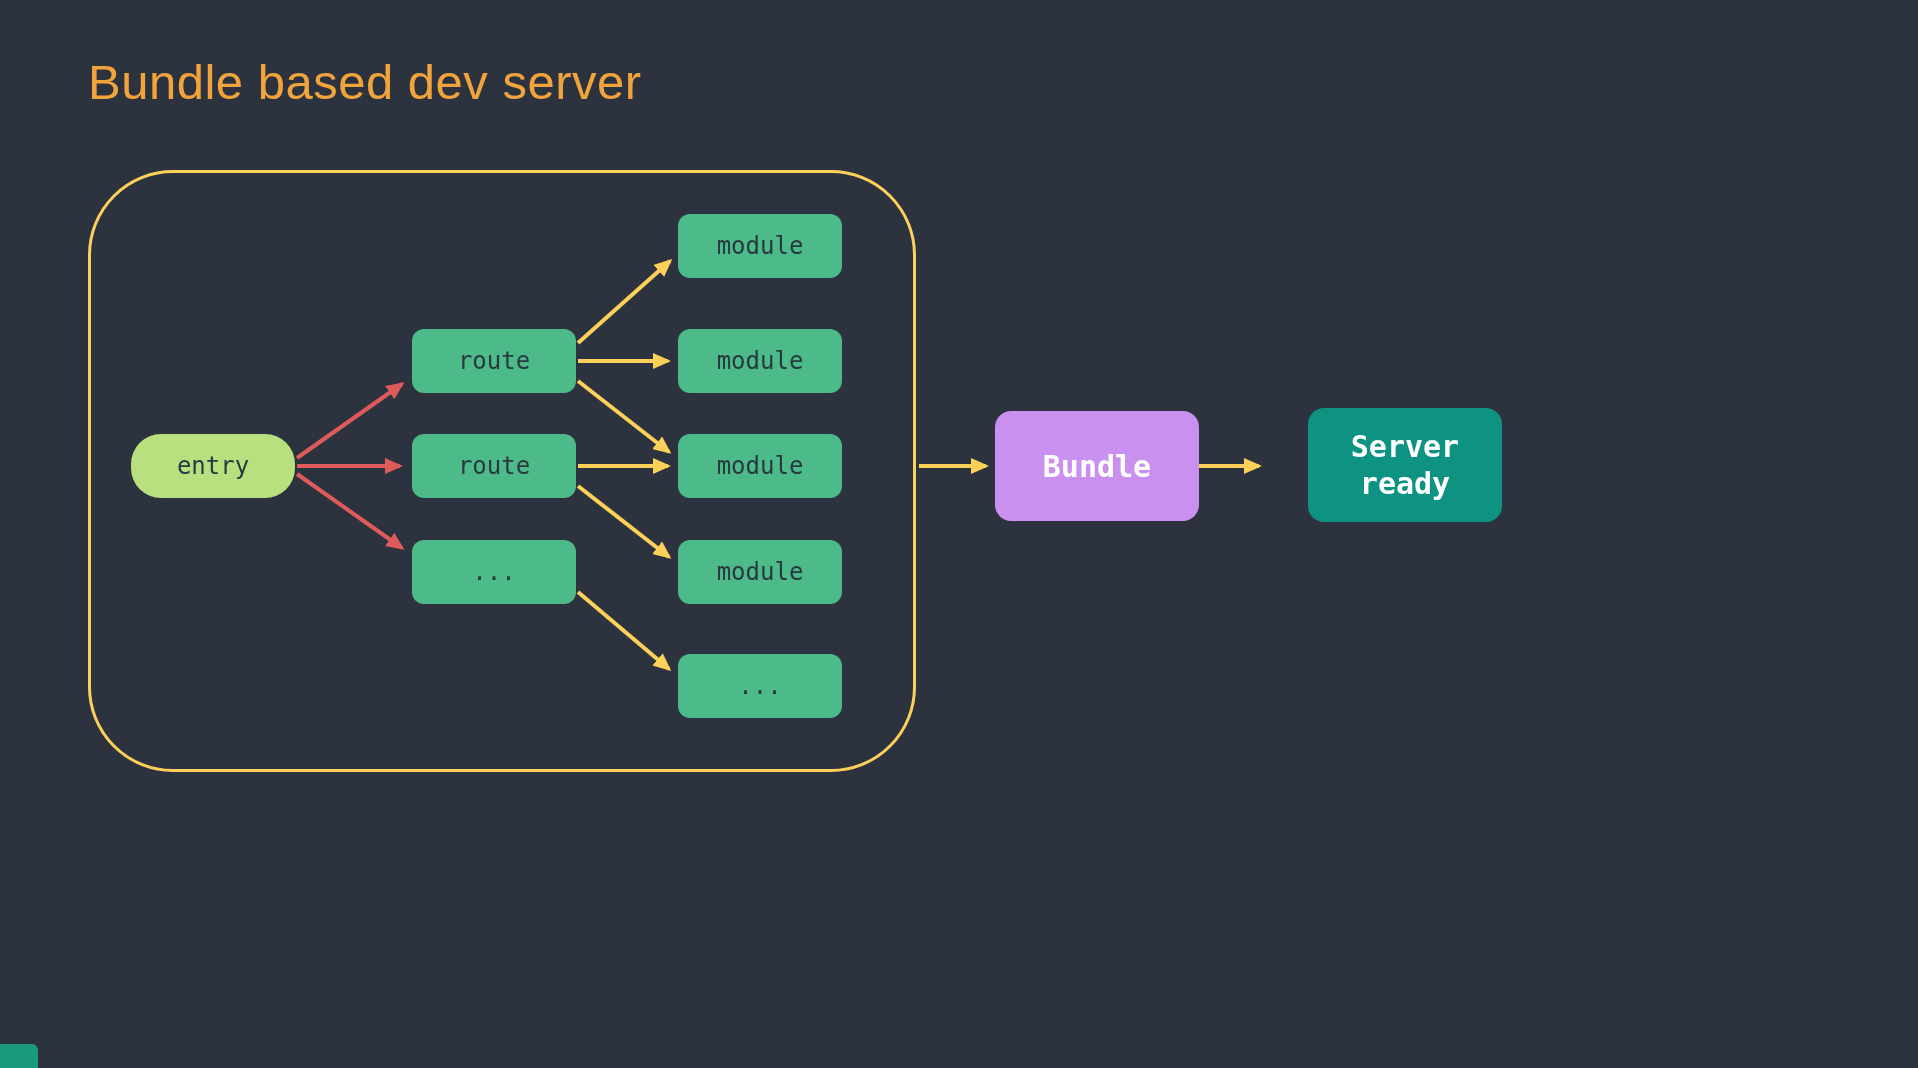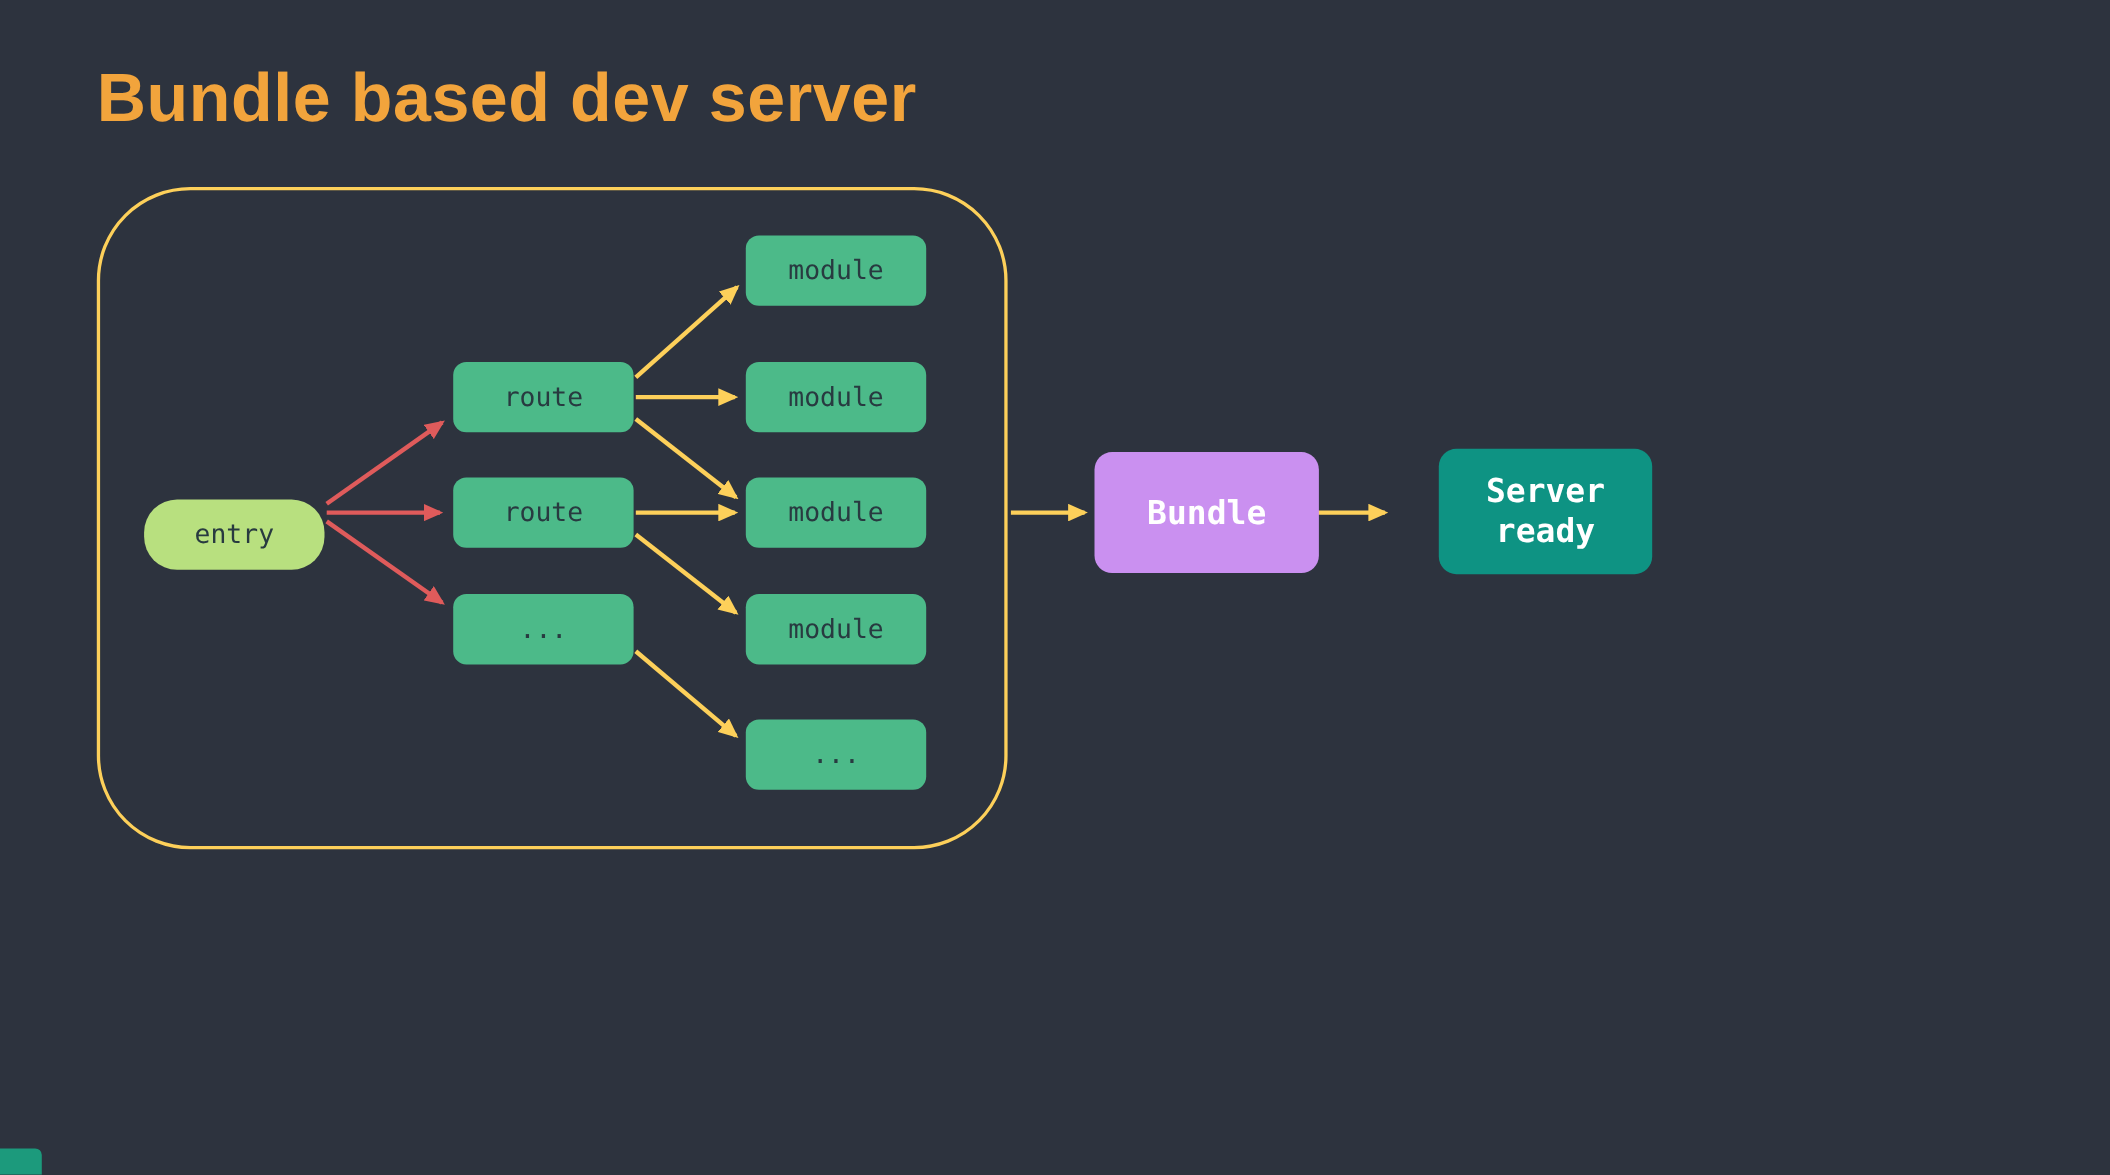--- a/index.html
+++ b/index.html
@@ -10,22 +10,22 @@
     height: 1068px;
     overflow: hidden;
     background: var(--c-background, #2d333e);
     font-family: "DejaVu Sans Mono", monospace;
   }
   .title {
     position: absolute;
     left: 88px;
     top: 54px;
     font-family: "Liberation Sans", sans-serif;
-    font-weight: 700;
-    font-size: 62px;
+    font-weight: 400;
+    font-size: 49px;
     letter-spacing: 0.5px;
     color: var(--c-title, #f2a43c);
   }
   .container-box {
     position: absolute;
     left: 88px;
     top: 170px;
     width: 828px;
     height: 602px;
     border: 3px solid var(--c-container_border, #fdd05a);
@@ -35,21 +35,21 @@
     position: absolute;
     display: flex;
     align-items: center;
     justify-content: center;
     width: 164px;
     height: 64px;
     border-radius: 12px;
     font-size: 24px;
     color: var(--c-node_text, #283a40);
   }
-  .node.entry { background: var(--c-entry_bg, #b8e07f); left: 131px; top: 454px; border-radius: 30px; }
+  .node.entry { background: var(--c-entry_bg, #b8e07f); left: 131px; top: 434px; border-radius: 30px; }
   .node.green { background: var(--c-node_bg, #4cba89); justify-content: center; }
   .route-1 { left: 412px; top: 329px; }
   .route-2 { left: 412px; top: 434px; }
   .route-3 { left: 412px; top: 540px; }
   .module-1 { left: 678px; top: 214px; }
   .module-2 { left: 678px; top: 329px; }
   .module-3 { left: 678px; top: 434px; }
   .module-4 { left: 678px; top: 540px; }
   .module-5 { left: 678px; top: 654px; }
   .node.bundle {

